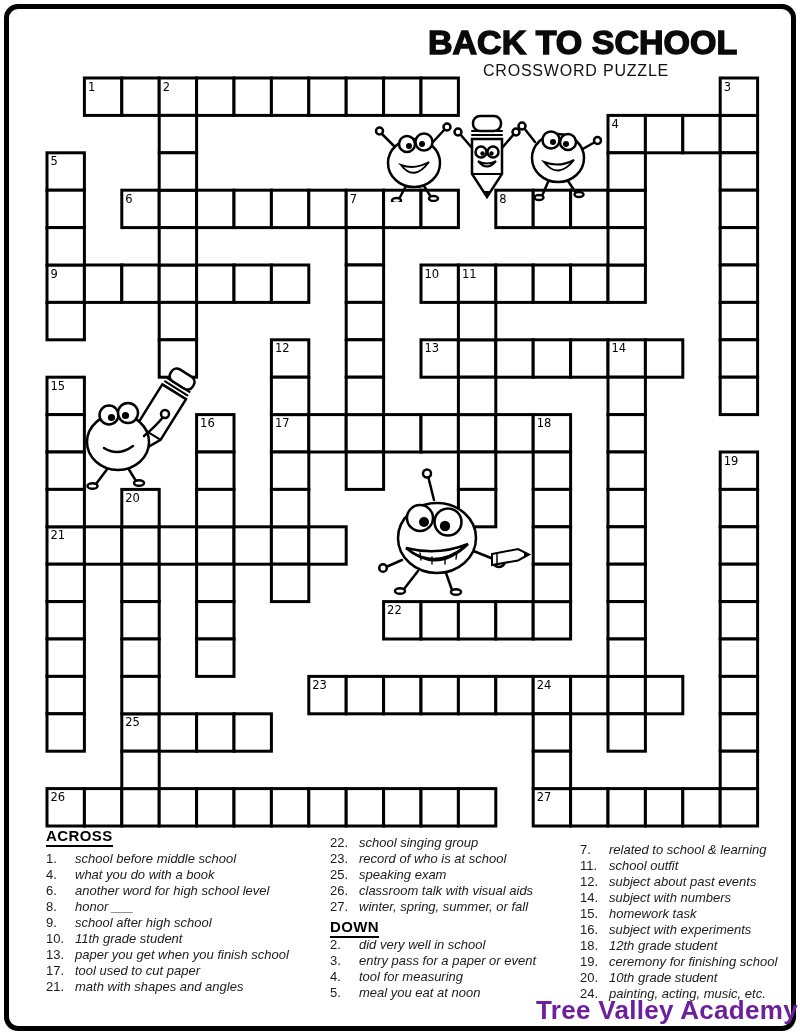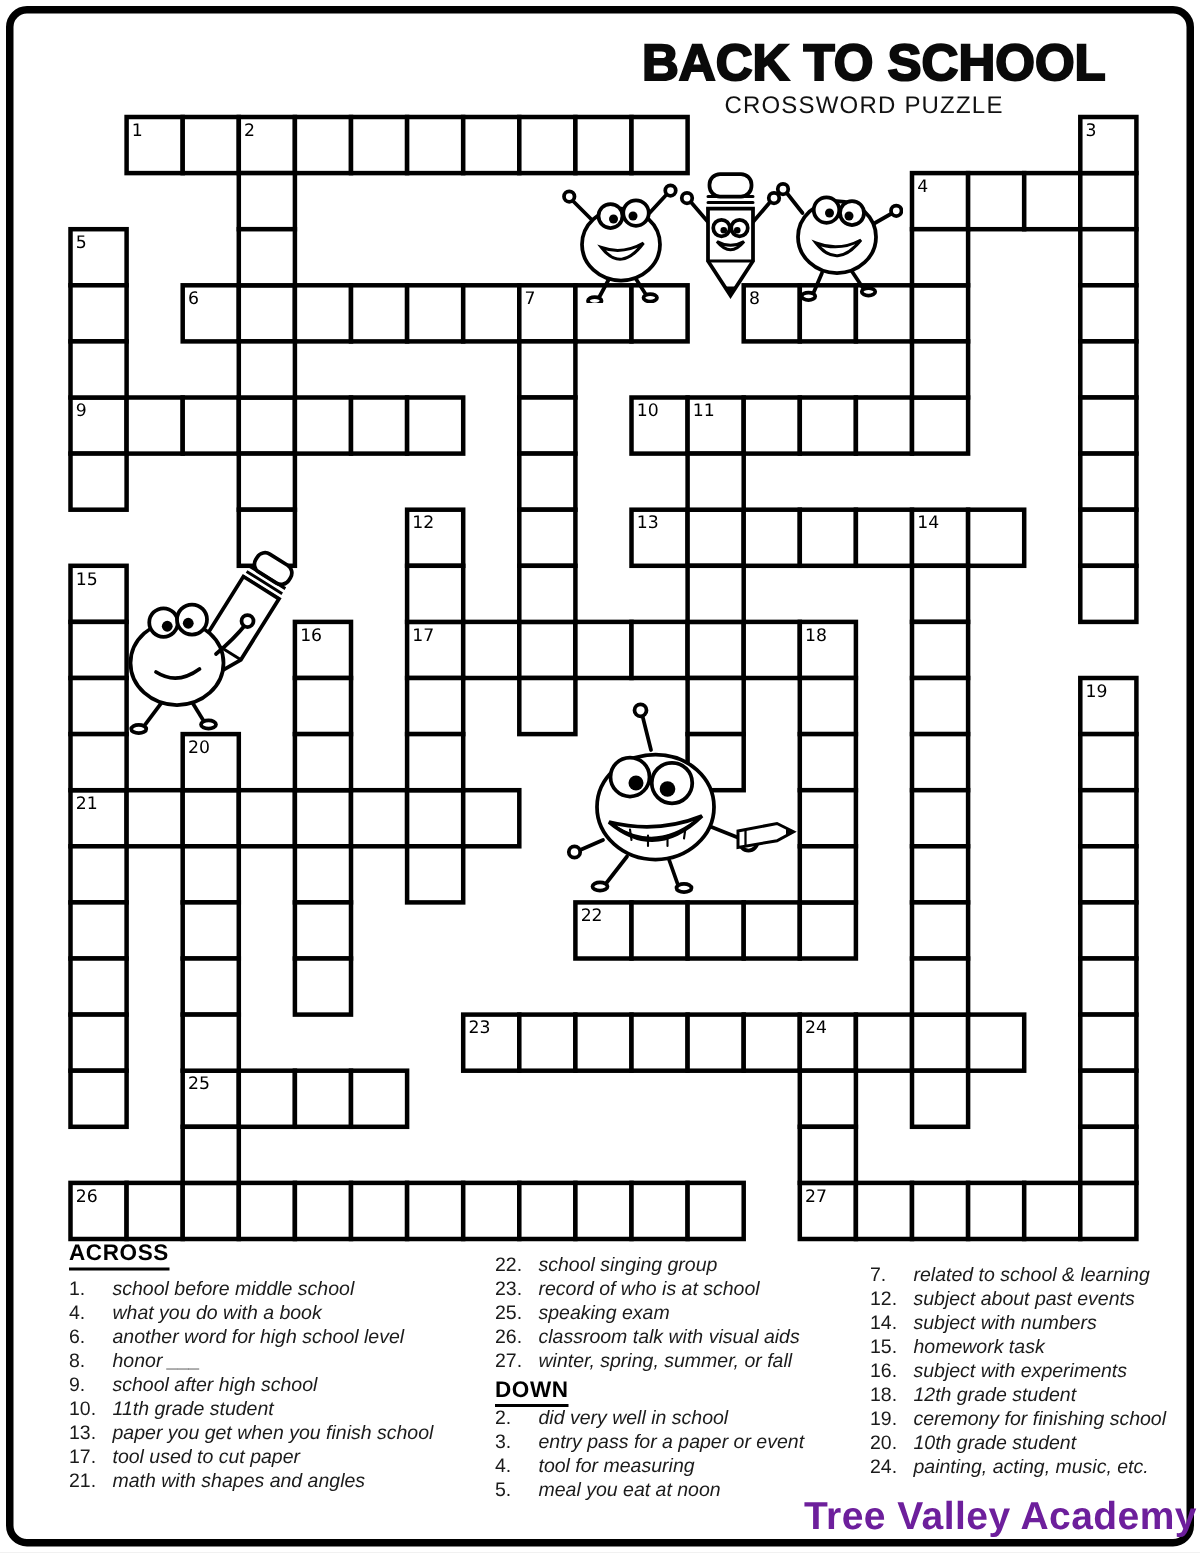--- a/index.html
+++ b/index.html
@@ -448,20 +448,24 @@
       </div>
   </div>
 
   <div class="clues-col" style="left:580px;top:842px;width:218px;">
     <div id="down-col-2">
         <div class="clue">
           <span class="cnum">7.</span>
           <span class="ctext">related to school &amp; learning</span>
         </div>
         <div class="clue">
+          <span class="cnum">11.</span>
+          <span class="ctext">school outfit</span>
+        </div>
+        <div class="clue">
           <span class="cnum">12.</span>
           <span class="ctext">subject about past events</span>
         </div>
         <div class="clue">
           <span class="cnum">14.</span>
           <span class="ctext">subject with numbers</span>
         </div>
         <div class="clue">
           <span class="cnum">15.</span>
           <span class="ctext">homework task</span>

